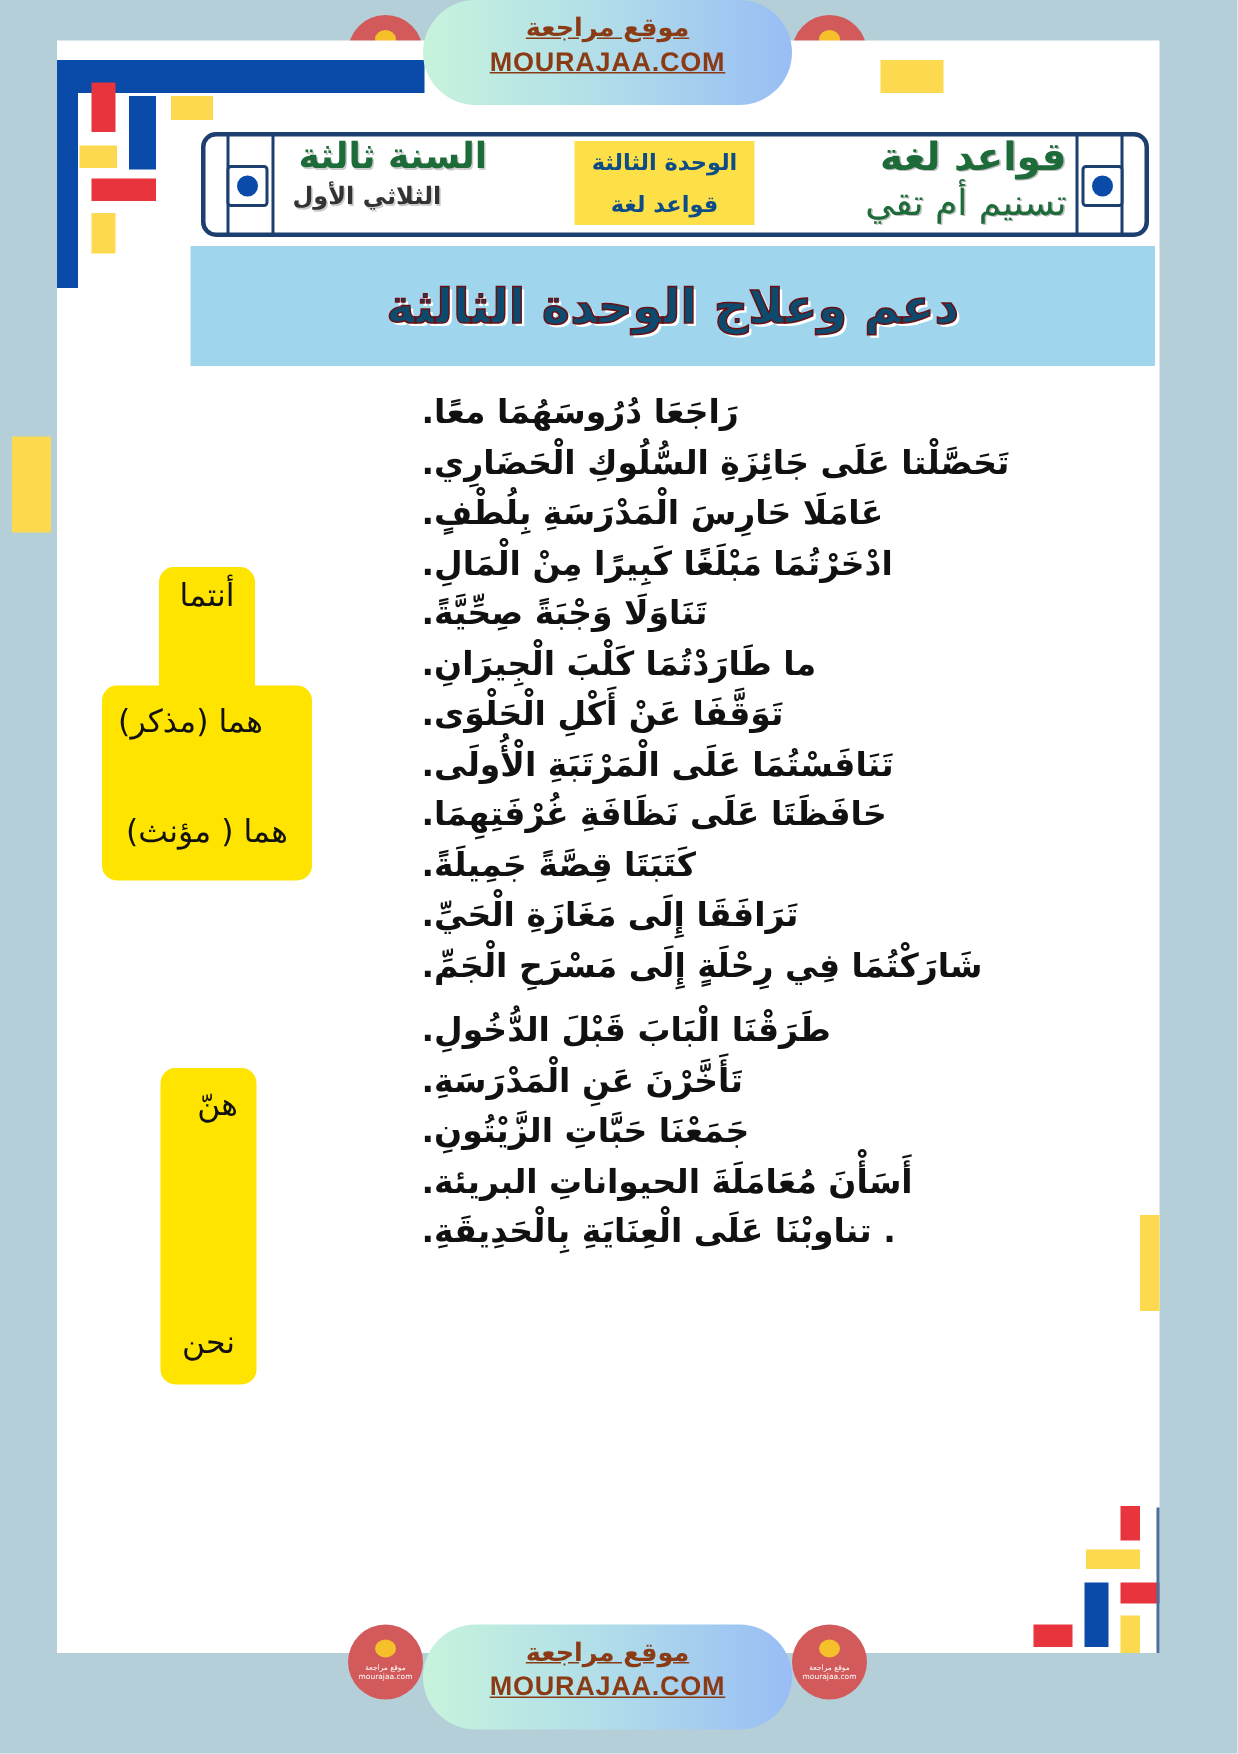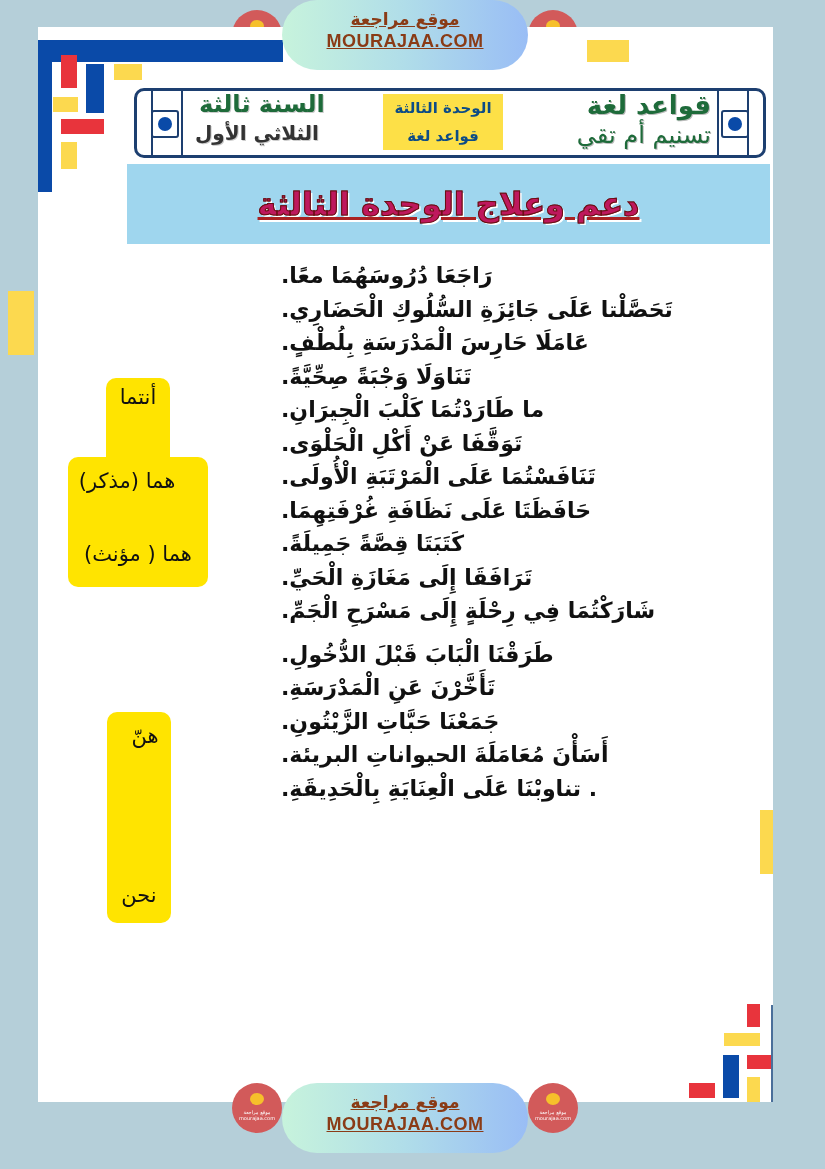--- a/index.html
+++ b/index.html
@@ -34,22 +34,22 @@
   .b-title { position: absolute; font-weight: bold; color: #1e6b3a; text-shadow: 1px 1px 0 #bbb; direction: rtl; }
   .b-grade { position: absolute; font-weight: bold; color: #333; text-shadow: 1px 1px 0 #ccc; direction: rtl; }
   .b-mid { position: absolute; left: 246px; top: 3px; width: 120px; text-align: center; background: #fde047; color: #0d4c86; font-weight: bold; font-size: 15px; line-height: 28px; direction: rtl; }
 
   .title-box {
     position: absolute; left: 89px; top: 137px; width: 643px; height: 80px;
     background: #9fd6ee;
     display: flex; align-items: center; justify-content: center;
   }
   .title-box span {
-    font-size: 32px; font-weight: bold; color: #be185d; direction: rtl;
-    -webkit-text-stroke: 1px #6b0f13; text-decoration: underline; text-decoration-color: #a22;
+    font-size: 32px; font-weight: bold; color: #0c4a6e; direction: rtl;
+    -webkit-text-stroke: 1px #6b0f13; text-decoration-color: #a22;
     text-shadow: 2px 2px 0 #fff;
   }
 
   .sentences {
     position: absolute; right: 22px; top: 232px; width: 470px;
     direction: rtl; text-align: left;
     font-size: 22px; font-weight: bold; color: #111; line-height: 33.5px;
     font-family: "DejaVu Sans", sans-serif;
   }
   .sentences .gap { height: 10px; }
@@ -112,31 +112,32 @@
   <div class="banner">
     <div class="post left"></div>
     <div class="post right"></div>
     <div class="node left"></div>
     <div class="node right"></div>
     <div class="b-title" style="right:52px;top:-1px;font-size:26px;">قواعد لغة</div>
     <div class="b-title" style="right:52px;top:30px;font-size:24px;color:#1e6b3a;font-weight:normal;">تسنيم أم تقي</div>
     <div class="b-mid">الوحدة الثالثة</div>
     <div class="b-mid" style="top:31px;">قواعد لغة</div>
     <div class="b-grade" style="left:62px;top:-1px;font-size:24px;color:#1e6b3a;">السنة ثالثة</div>
-    <div class="b-grade" style="left:58px;top:30px;font-size:20px;">الثلاثي الأول</div>
+    <div class="b-grade" style="left:58px;top:30px;font-size:16px;">الثلاثي الأول</div>
   </div>
 
   <div class="title-box">
     <span>دعم وعلاج الوحدة الثالثة</span>
   </div>
 
   <div class="sentences">
     <div>رَاجَعَا دُرُوسَهُمَا معًا.</div>
     <div>تَحَصَّلْتا عَلَى جَائِزَةِ السُّلُوكِ الْحَضَارِي.</div>
     <div>عَامَلَا حَارِسَ الْمَدْرَسَةِ بِلُطْفٍ.</div>
+    <div>ادْخَرْتُمَا مَبْلَغًا كَبِيرًا مِنْ الْمَالِ.</div>
     <div>تَنَاوَلَا وَجْبَةً صِحِّيَّةً.</div>
     <div>ما طَارَدْتُمَا كَلْبَ الْجِيرَانِ.</div>
     <div>تَوَقَّفَا عَنْ أَكْلِ الْحَلْوَى.</div>
     <div>تَنَافَسْتُمَا عَلَى الْمَرْتَبَةِ الْأُولَى.</div>
     <div>حَافَظَتَا عَلَى نَظَافَةِ غُرْفَتِهِمَا.</div>
     <div>كَتَبَتَا قِصَّةً جَمِيلَةً.</div>
     <div>تَرَافَقَا إِلَى مَغَازَةِ الْحَيِّ.</div>
     <div>شَارَكْتُمَا فِي رِحْلَةٍ إِلَى مَسْرَحِ الْجَمِّ.</div>
     <div class="gap"></div>
     <div>طَرَقْنَا الْبَابَ قَبْلَ الدُّخُولِ.</div>

